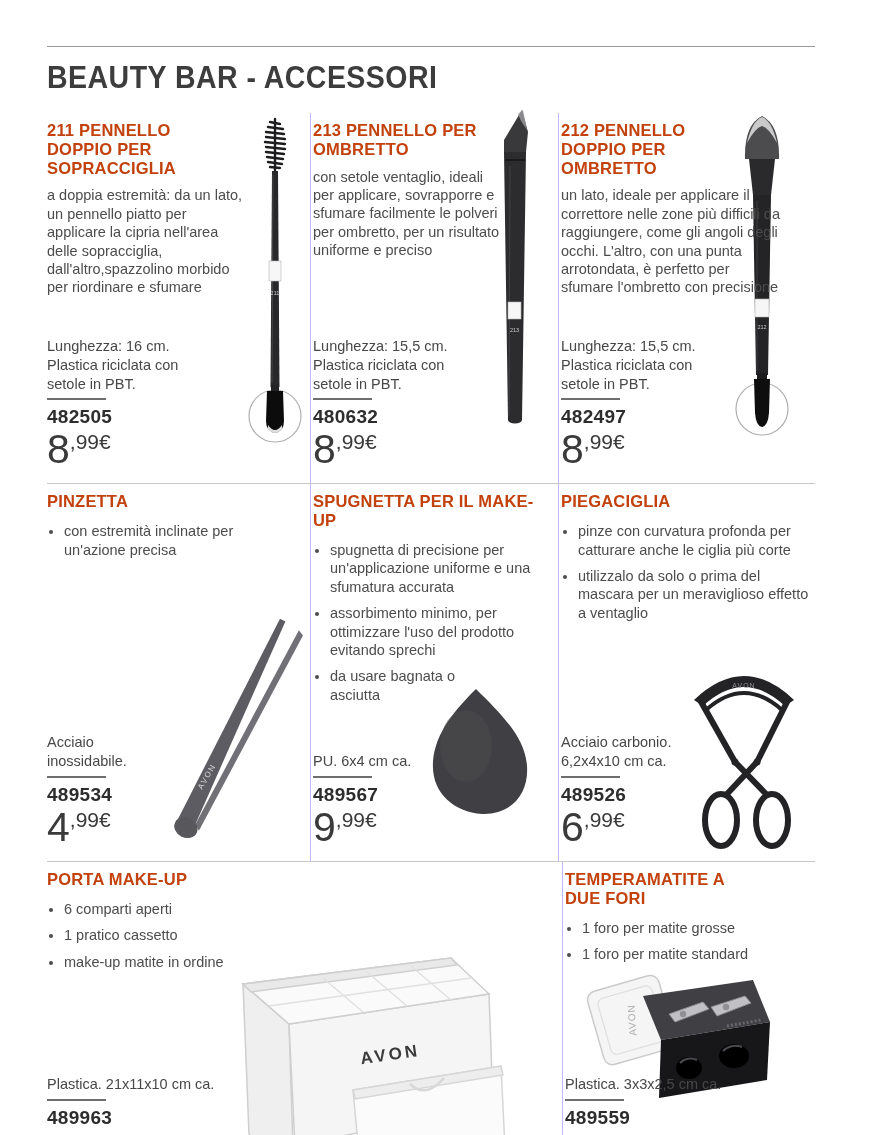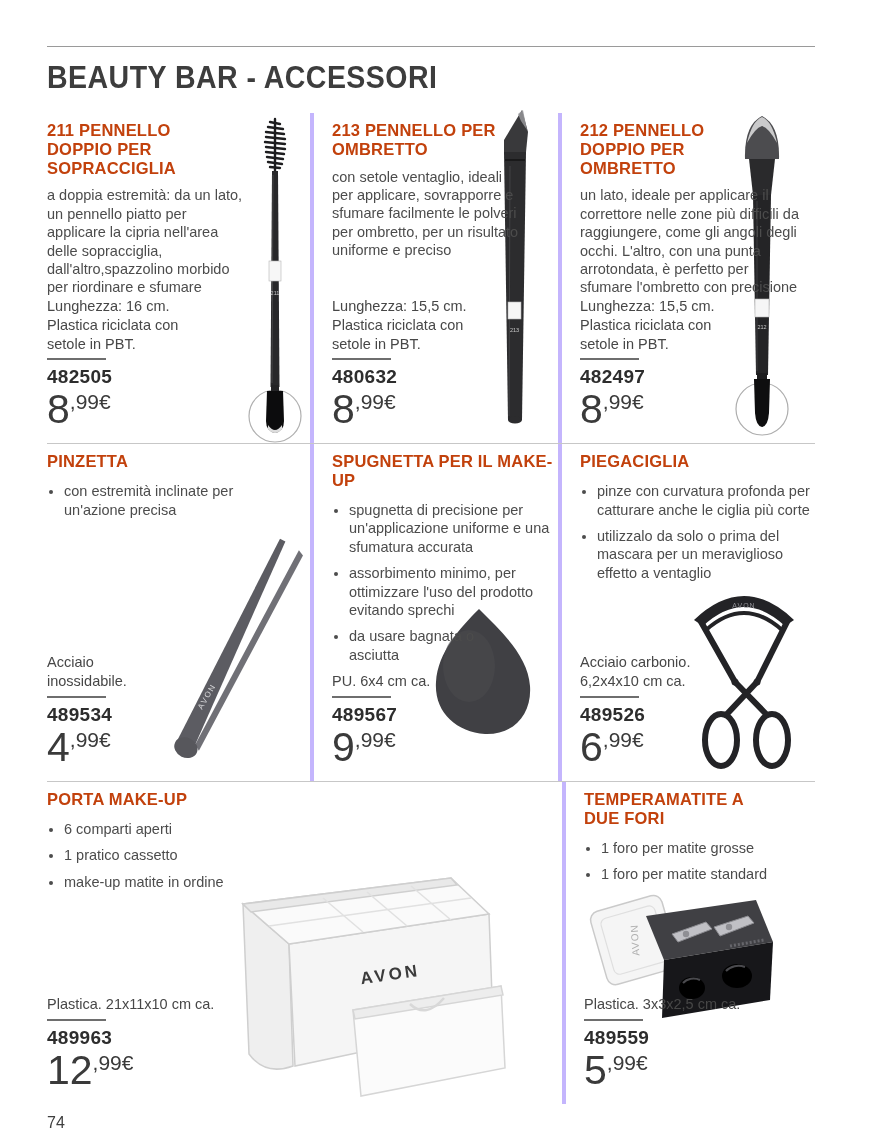--- a/index.html
+++ b/index.html
@@ -7,32 +7,32 @@
   .page{padding:46px 60px 0 47px;}
   .rule-top{height:1px;background:#9a9a9a;}
   .page-title{font-size:31px;font-weight:700;color:#3d3d3d;letter-spacing:.5px;
               transform:scaleX(.92);transform-origin:left;margin:14px 0 18px 0;line-height:34px;}
   .sep{height:1px;background:#c7c7c7;}
   .row{display:grid;position:relative;}
   .row1{grid-template-columns:263px 248px 257px;min-height:329px;}
   .row2{grid-template-columns:263px 248px 257px;min-height:319px;}
   .row3{grid-template-columns:515px 253px;min-height:322px;}
   .cell{position:relative;display:flex;flex-direction:column;padding:8px 0 16px 0;box-sizing:border-box;}
-  .cell.bordered{border-left:4px solid #c4b5fd;padding-left:18px;}
+  .cell.bordered{border-left:1px solid #c4b5fd;padding-left:2px;}
   .prod-name{font-size:16.5px;font-weight:700;color:#c2410c;line-height:1.14;letter-spacing:.2px;
              margin:0 0 9px 0;position:relative;z-index:2;}
   .w150{max-width:152px;} .w160{max-width:165px;} .w170{max-width:175px;} .wfull{max-width:236px;}
   .desc{font-size:14.5px;color:#4c4c4c;line-height:1.27;position:relative;z-index:2;}
   .d200{max-width:200px;} .d185{max-width:188px;} .d220{max-width:222px;}
   ul.bullets{margin:2px 0 0 0;padding:0 0 0 17px;position:relative;z-index:2;}
   ul.bullets li{font-size:14.5px;color:#4c4c4c;line-height:1.27;margin-bottom:8px;}
   .b185 li{max-width:180px;} .b225 li{max-width:228px;} .b240 li{max-width:238px;}
   li.narrow{max-width:132px;}
   .spacer{flex:1;}
-  .buy-block{position:relative;z-index:2;}
+  .buy-block{position:relative;z-index:2;margin-top:40px;}
   .spec-line{font-size:14.5px;color:#474747;line-height:1.3;}
   .buy-rule{width:59px;height:2px;background:#6e6e6e;margin:5px 0 6px 0;}
   .code{font-size:19px;font-weight:700;color:#2d2d2d;letter-spacing:.3px;}
   .price{display:flex;align-items:flex-start;margin-top:3px;}
   .price .whole{font-size:41px;line-height:36px;color:#3a3a3a;font-weight:500;}
   .price .frac{font-size:21px;line-height:21px;color:#3a3a3a;font-weight:500;margin-top:0;}
   .prod-img{position:absolute;z-index:1;}
   .page-number{font-size:16px;color:#3f3f3f;margin:10px 0 0 0;}
   svg text{font-family:"Liberation Sans",sans-serif;}
 </style>

